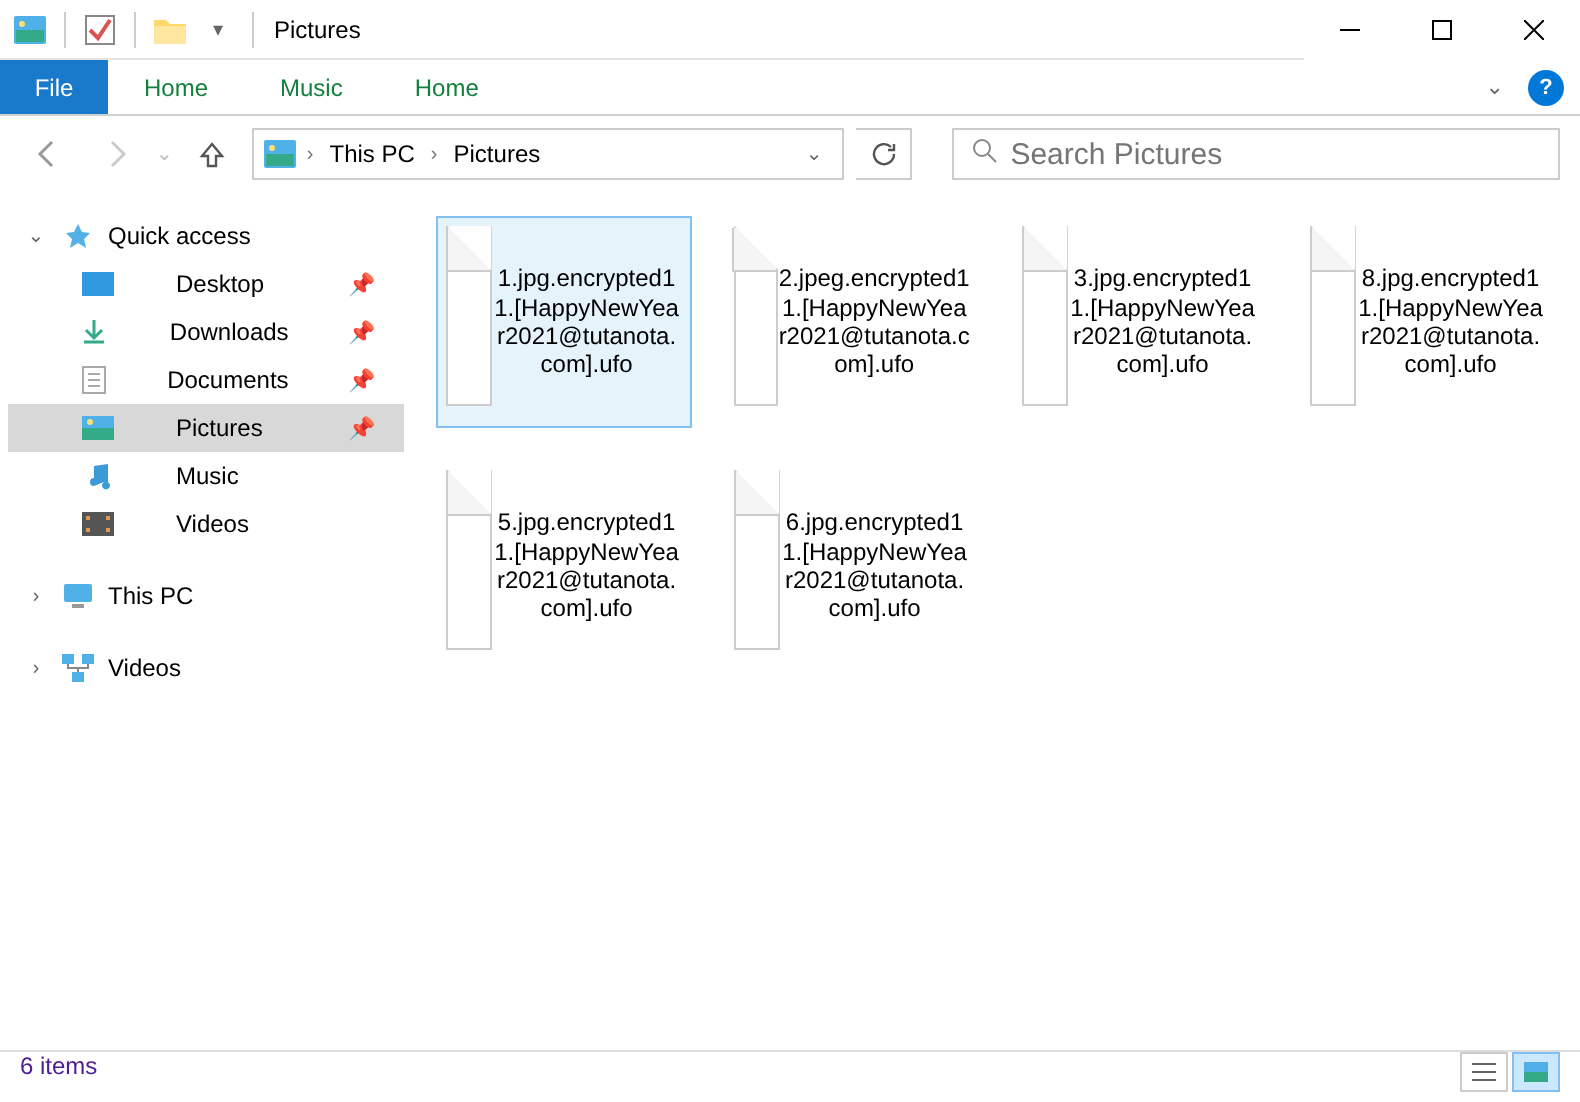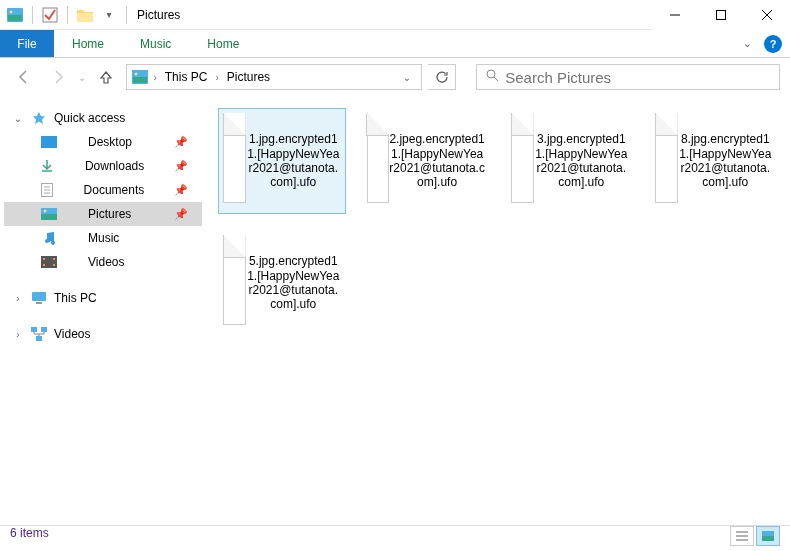--- a/index.html
+++ b/index.html
@@ -286,20 +286,26 @@
             <div class="fold"></div>
           </div>
           <div class="file-name">8.jpg.encrypted11.[HappyNewYear2021@tutanota.com].ufo</div>
         </div>
         <div class="file-item">
           <div class="file-icon">
             <div class="fold"></div>
           </div>
           <div class="file-name">5.jpg.encrypted11.[HappyNewYear2021@tutanota.com].ufo</div>
         </div>
+        <div class="file-item">
+          <div class="file-icon">
+            <div class="fold"></div>
+          </div>
+          <div class="file-name">6.jpg.encrypted11.[HappyNewYear2021@tutanota.com].ufo</div>
+        </div>
       </div>
   </div>
 </div>
 
 <div class="statusbar">
   <span>6 items</span>
   <div class="status-right">
     <div class="view-btn">
         <svg width="12" height="10" viewBox="0 0 12 10">
           <line x1="0" y1="1" x2="12" y2="1" stroke="#666"></line>

